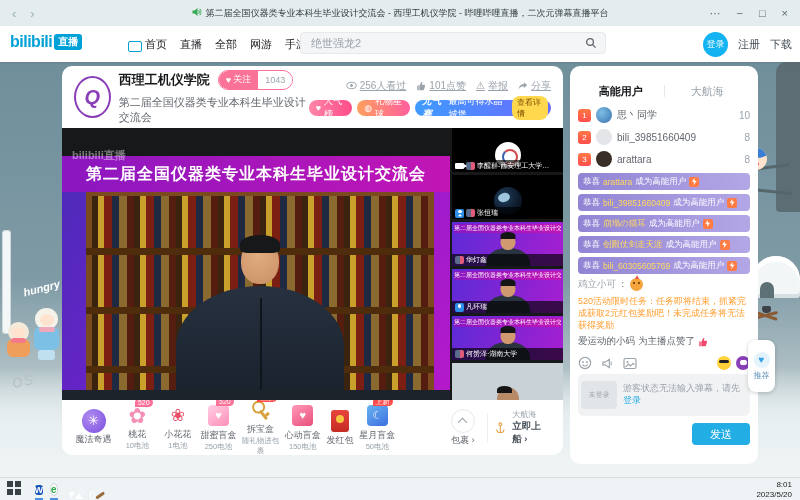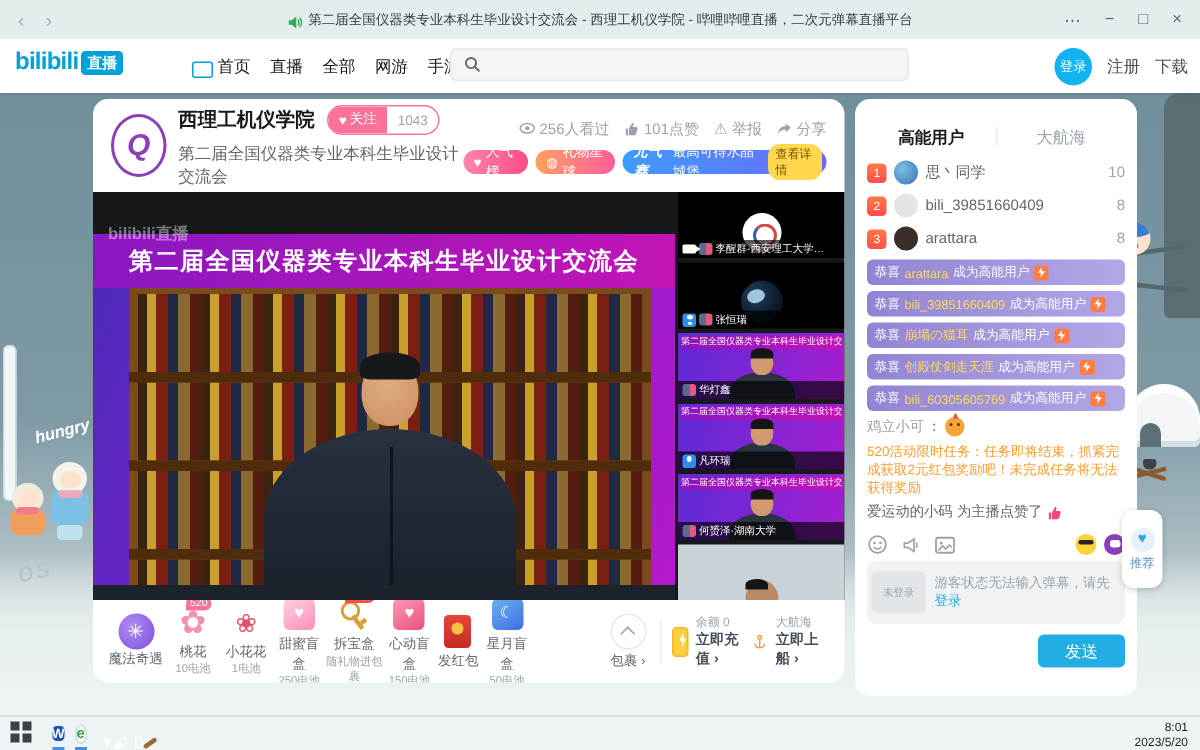--- a/index.html
+++ b/index.html
@@ -1,20 +1,20 @@
 <!DOCTYPE html>
 <html><head>
 <meta charset="utf-8">
 <style>
   html,body{margin:0;padding:0;background:#cfd8dc;}
   .screen{position:relative;width:800px;height:500px;font-family:"Liberation Sans",sans-serif;overflow:hidden;background:#7b99a3;}
   
   .titlebar{position:absolute;top:0;left:0;width:800px;height:26px;background:#e4ecee;display:flex;align-items:center;z-index:30;}
   .nav-arrows{margin-left:12px;color:#9ab0b6;font-size:13px;display:flex;gap:14px;}
-  .tab-title{position:absolute;left:50%;transform:translateX(-50%);font-size:9px;color:#323b3e;display:flex;align-items:flex-end;gap:4px;white-space:nowrap;}
+  .tab-title{position:absolute;left:50%;transform:translateX(-50%);font-size:9px;color:#323b3e;display:flex;align-items:flex-start;gap:4px;white-space:nowrap;}
   .spk{width:10px;height:10px;}
   .win-controls{margin-left:auto;margin-right:12px;color:#5a6b70;font-size:11px;display:flex;gap:16px;align-items:center;}
   
   .header{position:absolute;top:26px;left:0;width:800px;height:36px;background:#fff;z-index:29;box-shadow:0 1px 2px rgba(0,0,0,.08);}
   .logo{position:absolute;left:10px;top:7px;display:flex;align-items:center;font-weight:bold;}
   .logo-text{color:#00a1d6;font-size:16px;letter-spacing:-.5px;}
   .logo-live{background:#00a1d6;color:#fff;font-size:10px;border-radius:3px;padding:1px 4px;margin-left:2px;}
   .nav{position:absolute;left:128px;top:0;height:36px;display:flex;align-items:center;gap:13px;font-size:11px;color:#18191c;}
   .nav-item{display:flex;align-items:flex-end;gap:3px;cursor:pointer;}
   .tv-ico{width:12px;height:9px;border:1.5px solid #00a1d6;border-radius:2px;}
@@ -62,21 +62,21 @@
   .room-info{height:62px;display:flex;align-items:center;padding:0 12px;box-sizing:border-box;}
   .room-avatar{width:42px;height:42px;border-radius:50%;background:#fff;border:2px solid #8a3fb8;display:flex;align-items:center;justify-content:center;color:#8a3fb8;font-size:20px;font-weight:bold;font-style:italic;box-sizing:border-box;}
   .room-main{margin-left:8px;display:flex;flex-direction:column;gap:5px;}
   .room-row1{display:flex;align-items:center;gap:8px;}
   .room-name{font-size:13px;font-weight:bold;color:#18191c;}
   .follow-pill{display:flex;align-items:center;height:18px;border:1px solid #fb7299;border-radius:10px;overflow:hidden;cursor:pointer;}
   .follow-left{background:#fb7299;color:#fff;font-size:9px;padding:0 7px;height:100%;display:flex;align-items:center;gap:2px;}
   .follow-right{color:#9aa3ab;font-size:9px;padding:0 7px;background:#fff;}
   .room-title{font-size:11px;color:#61666d;}
   .room-right{margin-left:auto;display:flex;flex-direction:column;align-items:flex-end;gap:7px;}
-  .stats{display:flex;align-items:center;gap:10px;font-size:10px;color:#9aa3ab;}
+  .stats{display:flex;align-items:center;gap:10px;font-size:10px;color:#9aa3ab;text-decoration:underline;}
   .stat{display:flex;align-items:center;gap:3px;cursor:pointer;}
   .badges-row{display:flex;align-items:center;gap:5px;}
   .pill{height:16px;border-radius:9px;display:flex;align-items:center;font-size:9px;color:#fff;padding:0 7px;gap:3px;cursor:pointer;}
   .pill-pop{background:linear-gradient(90deg,#ff86a8,#ff4d88);}
   .pill-gift{background:linear-gradient(90deg,#ffa05e,#ff5e9e);}
   .pill-event{background:linear-gradient(90deg,#3f9bff,#6a6bff);padding-right:3px;}
   .pill-event b{font-style:italic;font-size:9.5px;}
   .pill-chip{background:#ffd84d;color:#7a4a00;border-radius:8px;font-size:8px;padding:1px 5px;margin-left:2px;}
   
   .player{position:relative;height:272px;background:#17181a;overflow:hidden;}
@@ -262,20 +262,21 @@
         </span>
       <span class="nav-item">
           <span>单机游戏</span>
         </span>
       <span class="nav-item">
           <span>更多</span>
           <span class="chev-down"></span>
         </span>
     </div>
     <div class="search">
+      <input readonly="" value="绝世强龙2" style="">
       <svg width="12" height="12" viewBox="0 0 12 12">
           <circle cx="5" cy="5" r="3.4" fill="none" stroke="#61666d" stroke-width="1.3"></circle>
           <path d="M7.6 7.6L10.6 10.6" stroke="#61666d" stroke-width="1.3"></path>
         </svg>
     </div>
     <div class="auth">
       <span class="login-circle">登录</span>
       <span>注册</span>
       <span>下载</span>
     </div>
@@ -497,27 +498,20 @@
             </div>
           <div class="gift-name">星月盲盒</div>
           <div class="gift-price">50电池</div>
         </div>
         <div class="gift-more">
           <div class="more-circle"></div>
           <div class="pkg">包裹 ›</div>
         </div>
         <div class="vdiv"></div>
         <div class="wallet">
-          <div class="batt"></div>
-          <div class="wallet-col">
-            <span class="w-top">余额 0</span>
-            <span class="w-cta">立即充值 ›</span>
-          </div>
-        </div>
-        <div class="wallet">
           <svg class="hand-ico" viewBox="0 0 14 14">
               <circle cx="7" cy="3" r="1.6" fill="none" stroke="#e8a04a" stroke-width="1.2"></circle>
               <path d="M7 4.6V12M3 8.6c0 2.4 1.8 3.4 4 3.4s4-1 4-3.4" fill="none" stroke="#e8a04a" stroke-width="1.2"></path>
             </svg>
           <div class="wallet-col">
             <span class="w-top">大航海</span>
             <span class="w-cta">立即上船 ›</span>
           </div>
         </div>
       </div>

